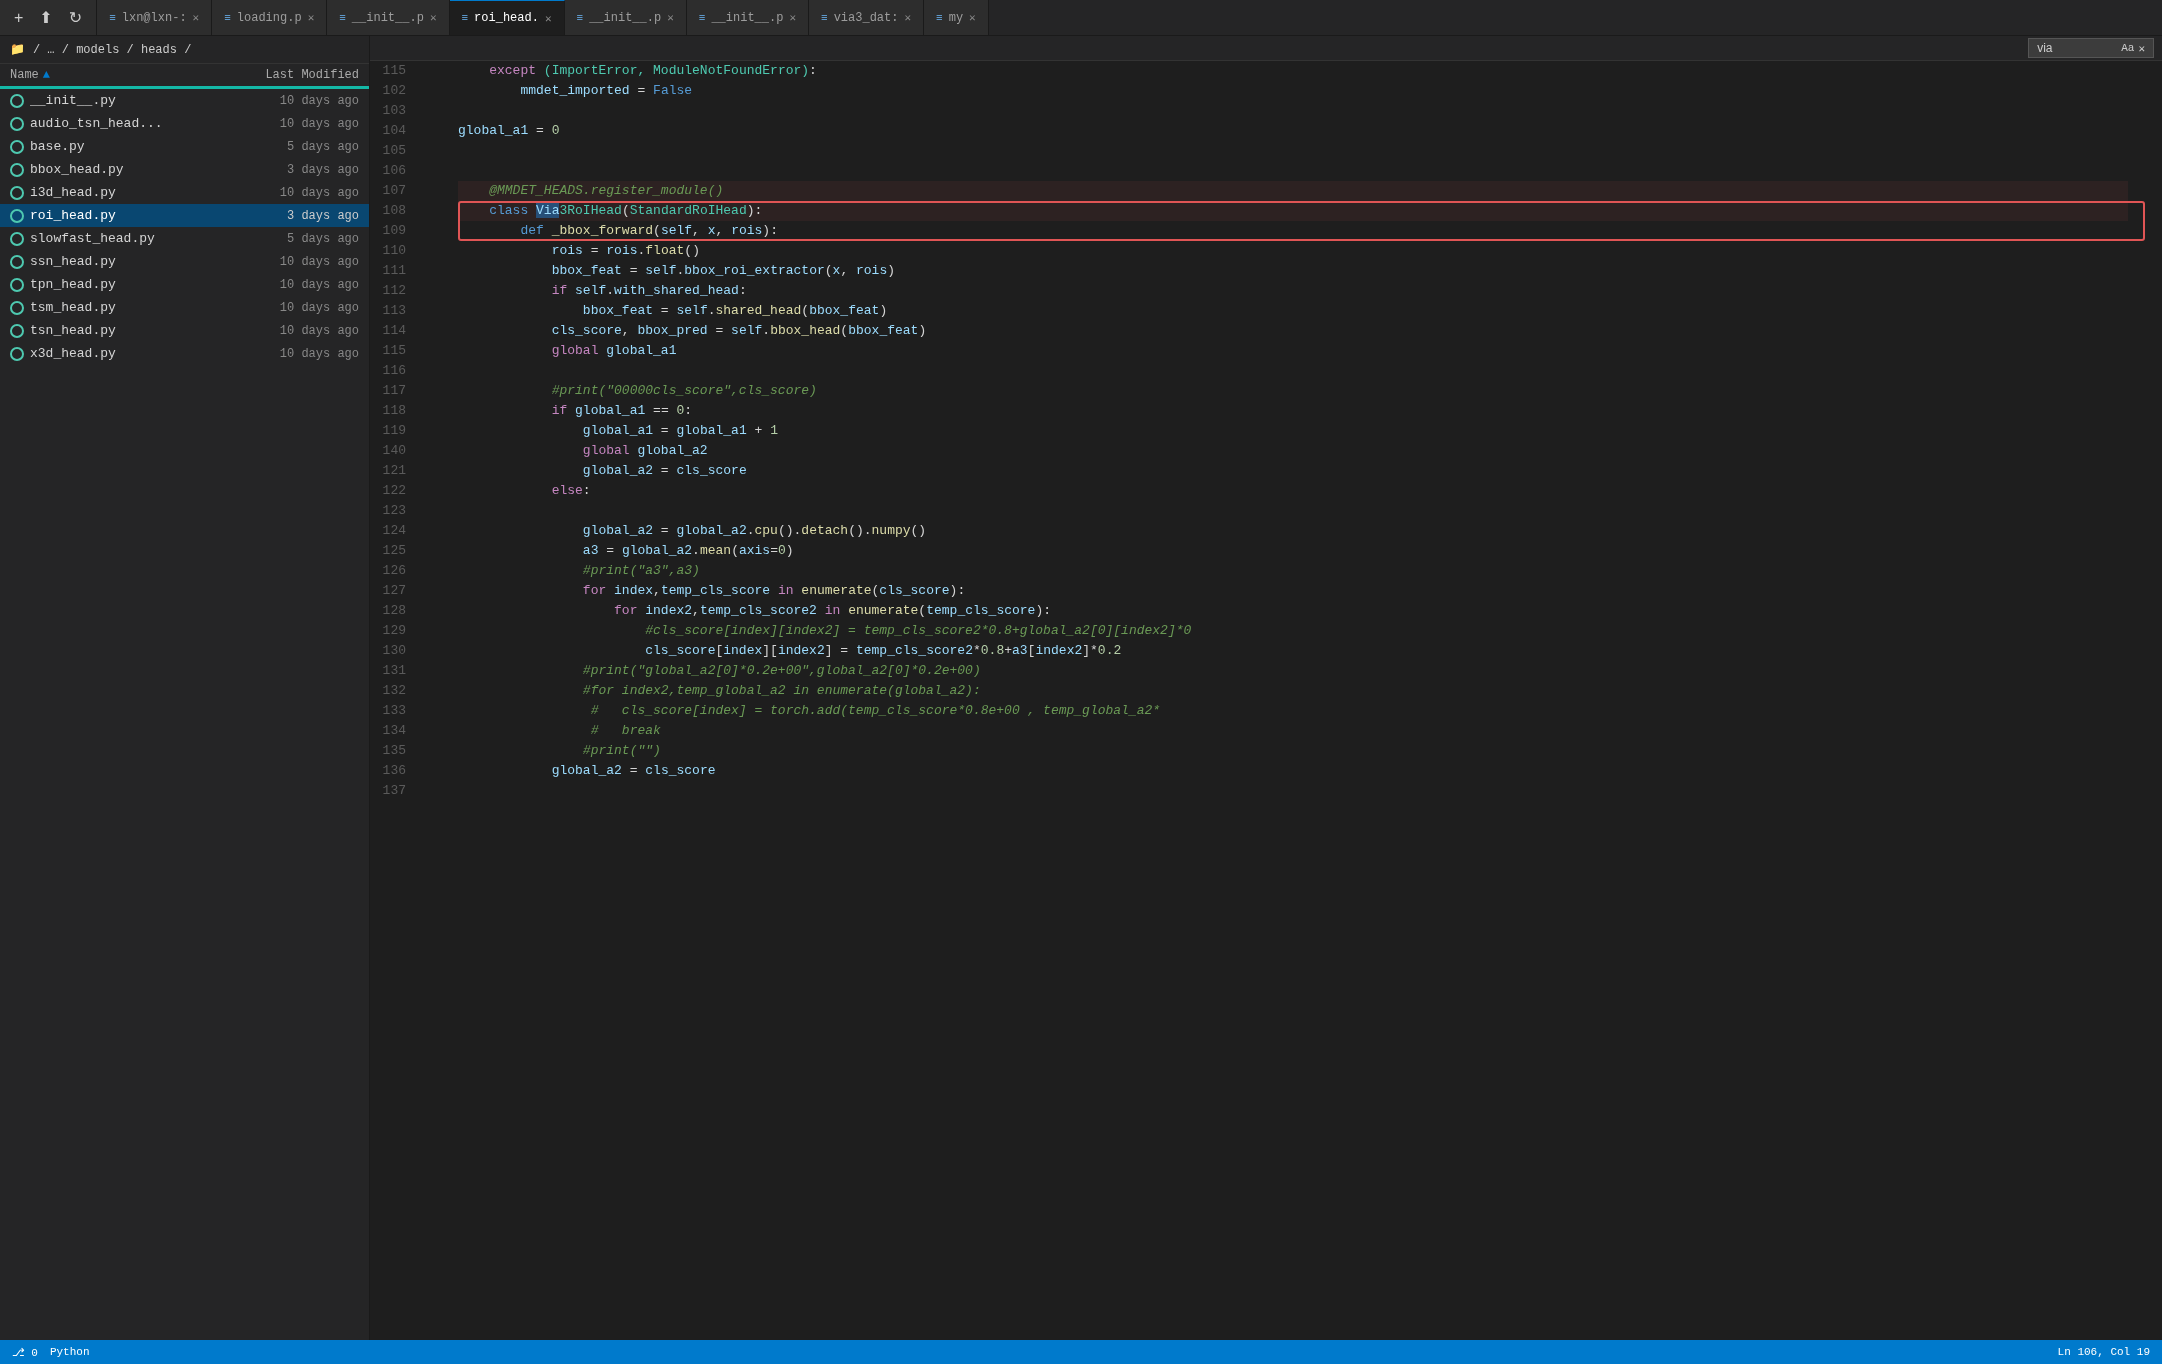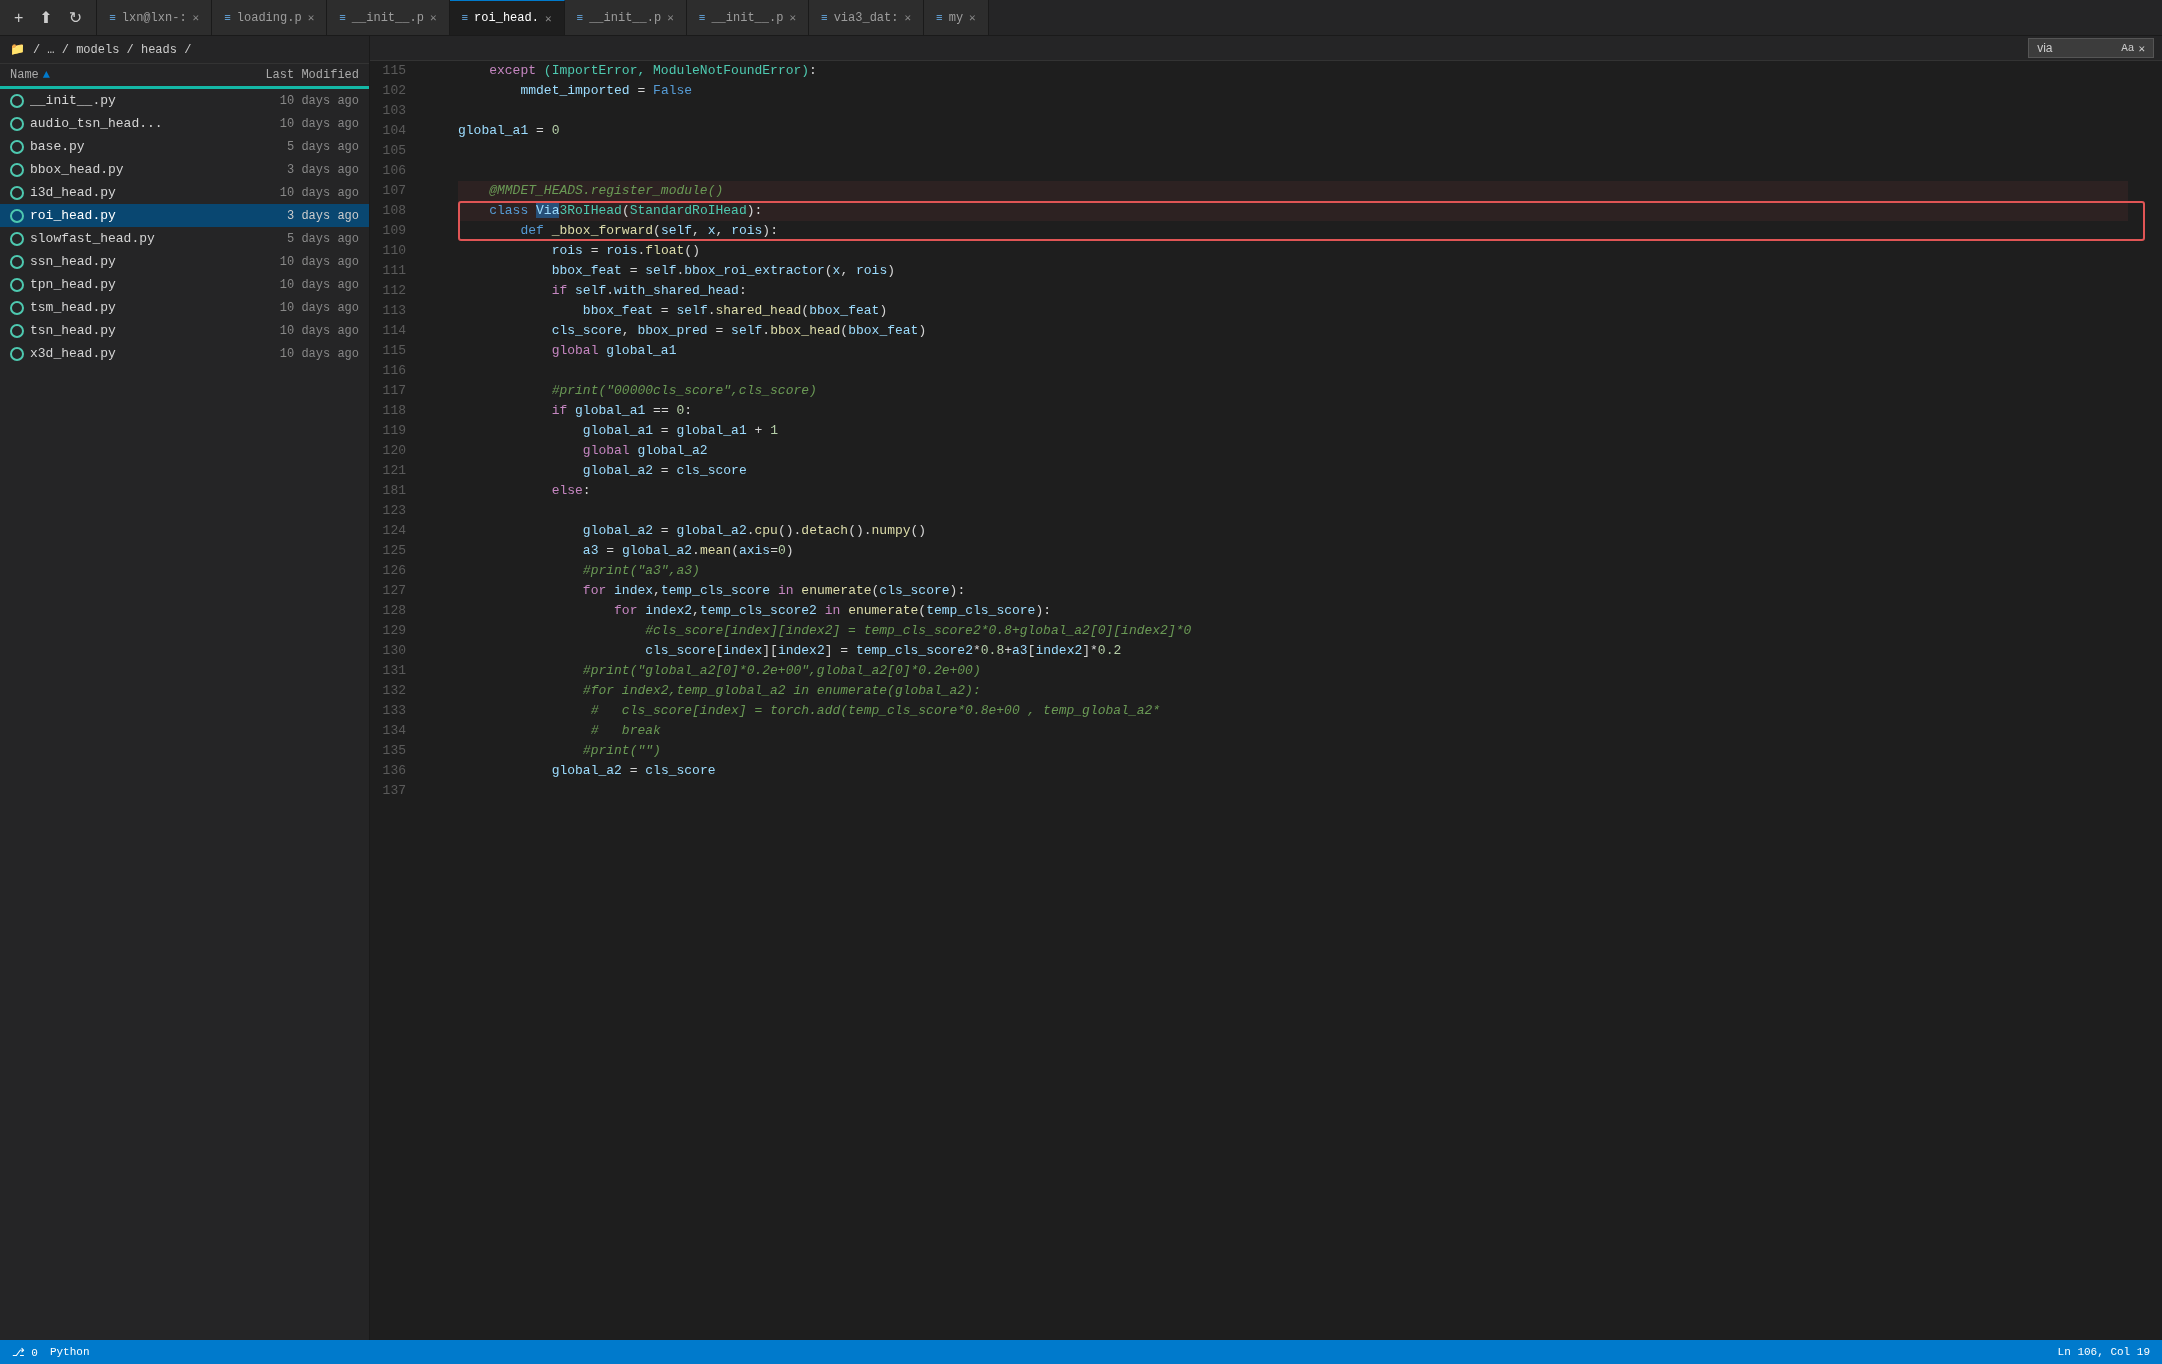--- a/index.html
+++ b/index.html
@@ -416,23 +416,23 @@
             <div>110</div>
             <div>111</div>
             <div>112</div>
             <div>113</div>
             <div>114</div>
             <div>115</div>
             <div>116</div>
             <div>117</div>
             <div>118</div>
             <div>119</div>
-            <div>120</div>
+            <div>140</div>
             <div>121</div>
-            <div>181</div>
+            <div>122</div>
             <div>123</div>
             <div>124</div>
             <div>125</div>
             <div>126</div>
             <div>127</div>
             <div>128</div>
             <div>129</div>
             <div>130</div>
             <div>131</div>
             <div>132</div>

